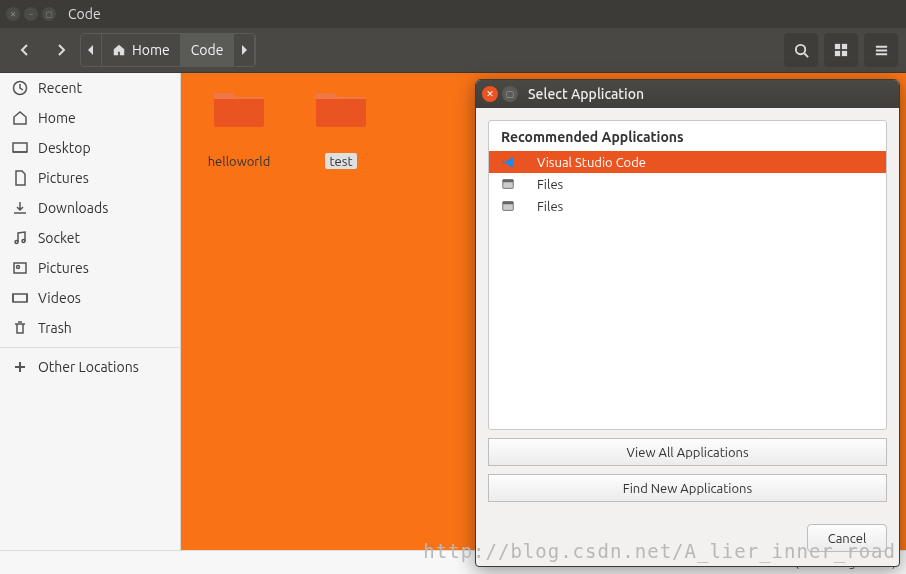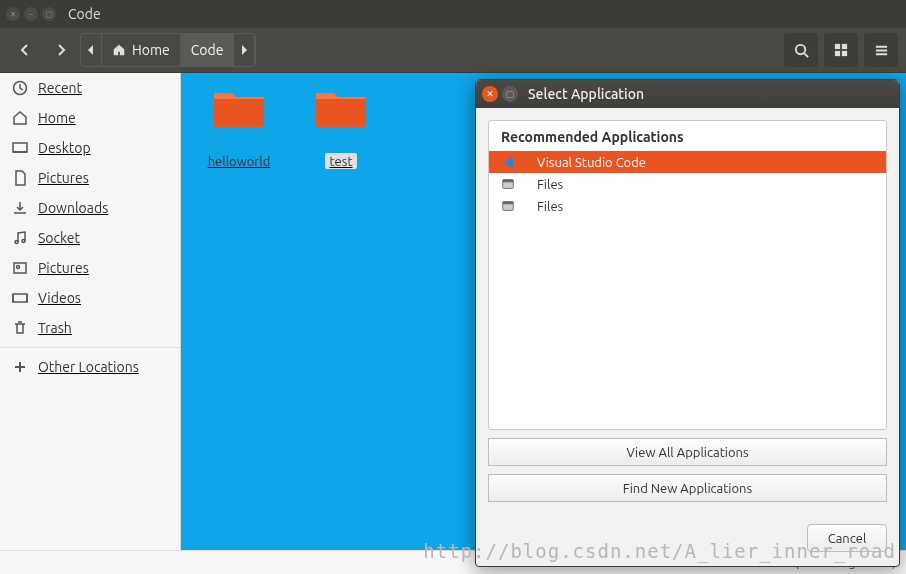--- a/index.html
+++ b/index.html
@@ -15,21 +15,21 @@
 .tbtn { width: 34px; height: 34px; display: flex; align-items: center; justify-content: center; color: #ddd; border-radius: 4px; margin-right: 2px; }
 .tbtn svg { width: 16px; height: 16px; }
 .path { display: flex; align-items: center; border: 1px solid #5a5a56; border-radius: 4px; height: 34px; overflow: hidden; }
 .path-seg { display: flex; align-items: center; padding: 0 10px; height: 100%; color: #f2f2f2; font-size: 14px; border-right: 1px solid #5a5a56; }
 .path-seg.active { background: #5a5a56; }
 .path-seg.arrow { padding: 0 6px; }
 .toolbar-right { margin-left: auto; display: flex; gap: 6px; }
 .rbtn { width: 34px; height: 34px; background: #3e3d39; border-radius: 4px; display: flex; align-items: center; justify-content: center; color: #ddd; }
 
 
-.main { display: flex; height: calc(574px - 28px - 45px - 24px); background: #0ea5e9; text-decoration: underline; }
+.main { display: flex; height: calc(574px - 28px - 45px - 24px); background: #f97316; }
 .sidebar { width: 181px; background: #f6f6f6; border-right: 1px solid #d4d4d4; overflow-y: auto; }
 .side-item { display: flex; align-items: center; gap: 10px; padding: 7px 12px; font-size: 14px; color: #333; }
 .side-item svg { width: 16px; height: 16px; flex-shrink: 0; }
 .side-sep { height: 1px; background: #ddd; margin: 4px 0; }
 
 .content { flex: 1; padding: 12px 18px; display: flex; gap: 22px; align-items: flex-start; }
 .folder { display: flex; flex-direction: column; align-items: center; width: 80px; font-size: 13px; color: #333; gap: 18px; }
 .folder-icon { width: 54px; height: 44px; margin-bottom: 6px; }
 .folder-label { text-align: center; padding: 1px 4px; border-radius: 2px; }
 .folder-label.selected { background: #e0e0e0; }

